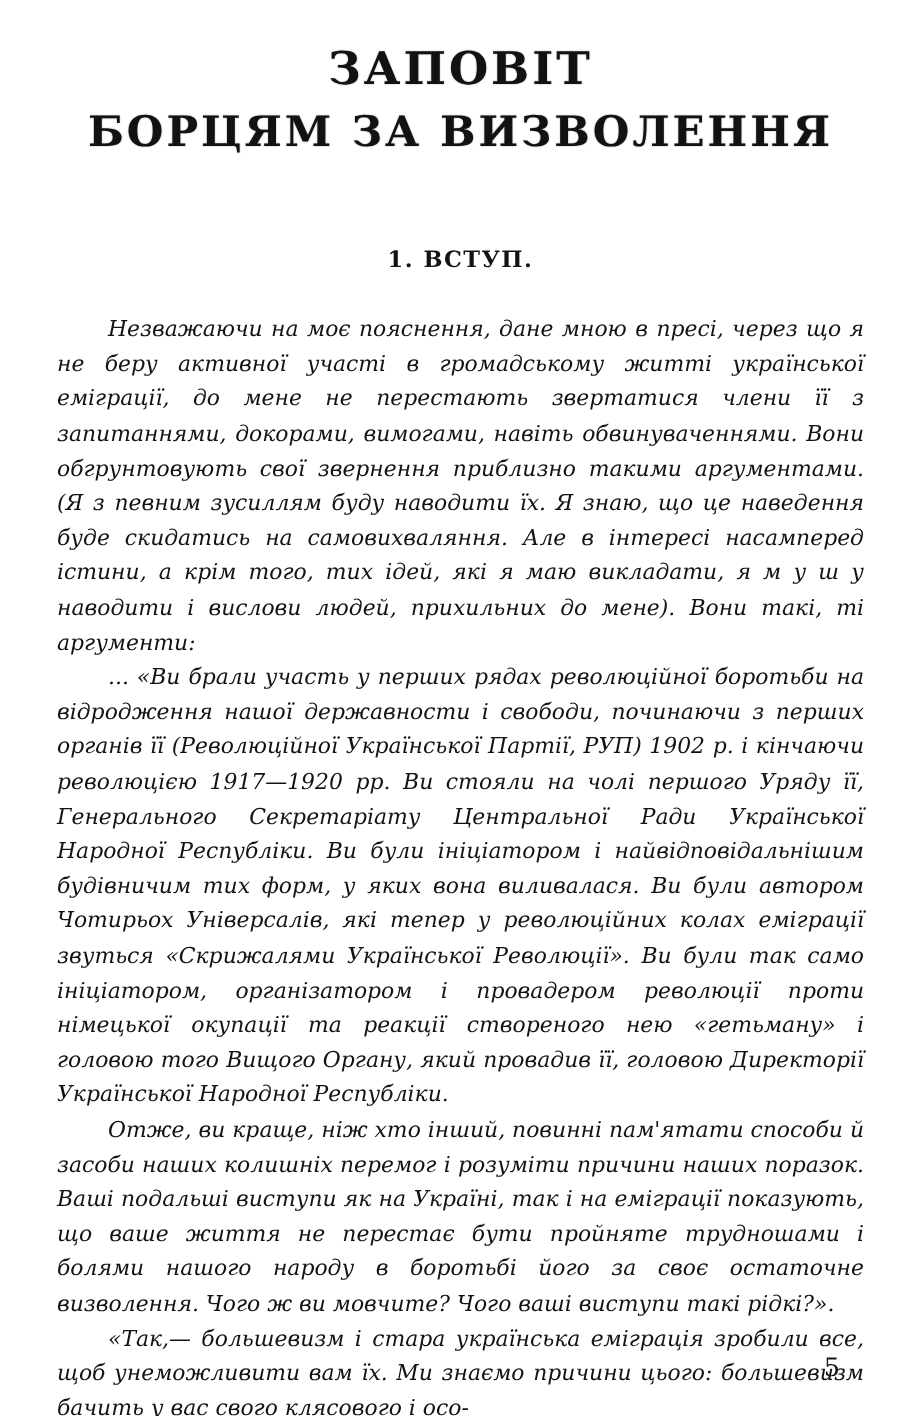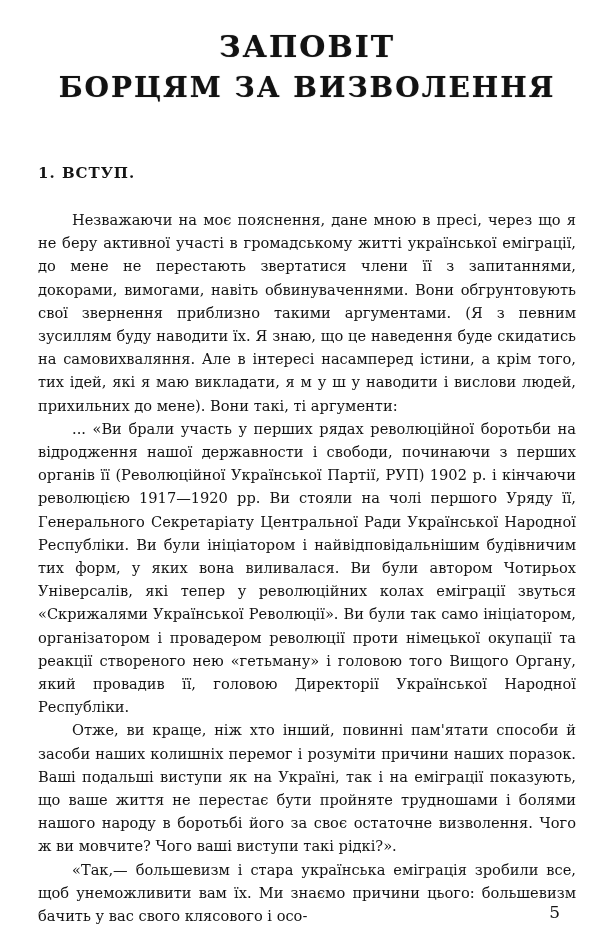--- a/index.html
+++ b/index.html
@@ -37,41 +37,42 @@
   .title-line-1 {
     font-size: 30px;
     line-height: 34px;
   }
   .title-line-2 {
     font-size: 28px;
     line-height: 36px;
     margin-top: 6px;
   }
   .section-heading {
-    text-align: left;
+    text-align: center;
     font-family: "DejaVu Serif", serif;
     font-weight: bold;
     font-size: 15px;
     letter-spacing: 1px;
     margin-top: 58px;
     color: #141414;
   }
   .body-text {
     margin-top: 26px;
     font-family: "DejaVu Serif", serif;
     font-size: 14.6px;
     line-height: 23.2px;
     text-align: justify;
     text-justify: inter-word;
     color: #131313;
     hyphens: manual;
   }
   .body-text p {
     margin: 0;
     text-indent: 34px;
+    font-style: italic;
   }
   .page-number {
     position: absolute;
     right: 40px;
     bottom: 22px;
     font-family: "DejaVu Serif", serif;
     font-size: 17px;
     font-weight: normal;
     color: #141414;
   }

